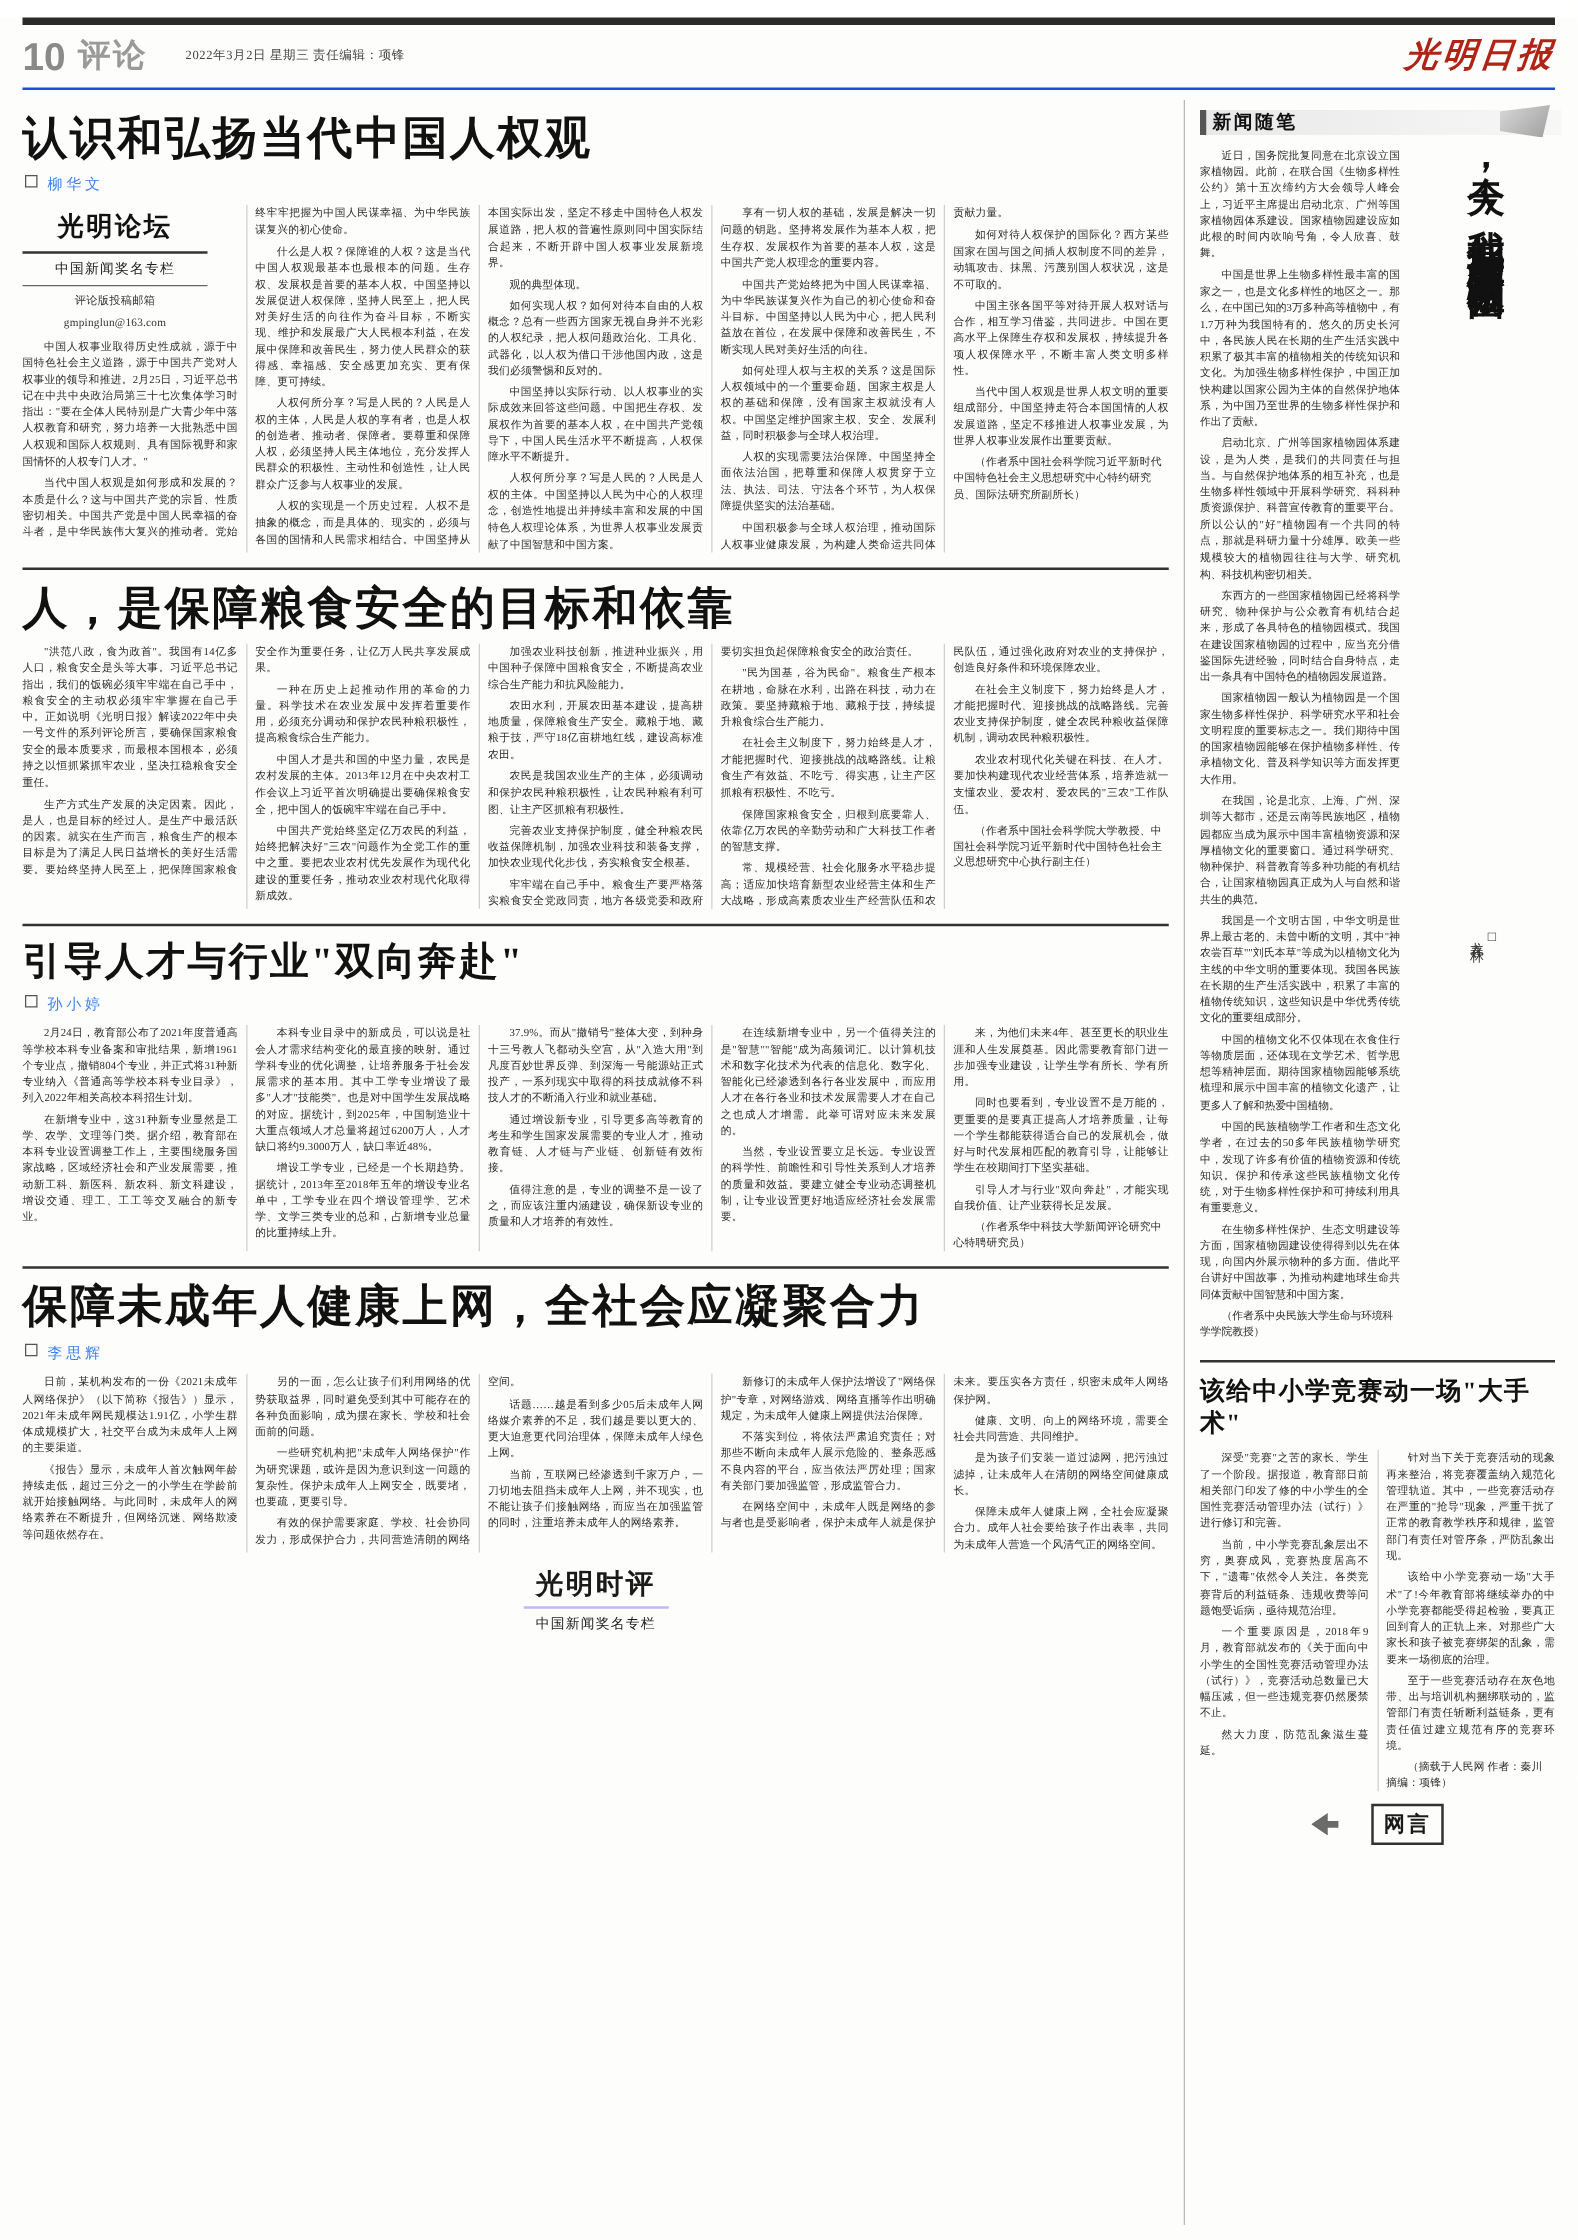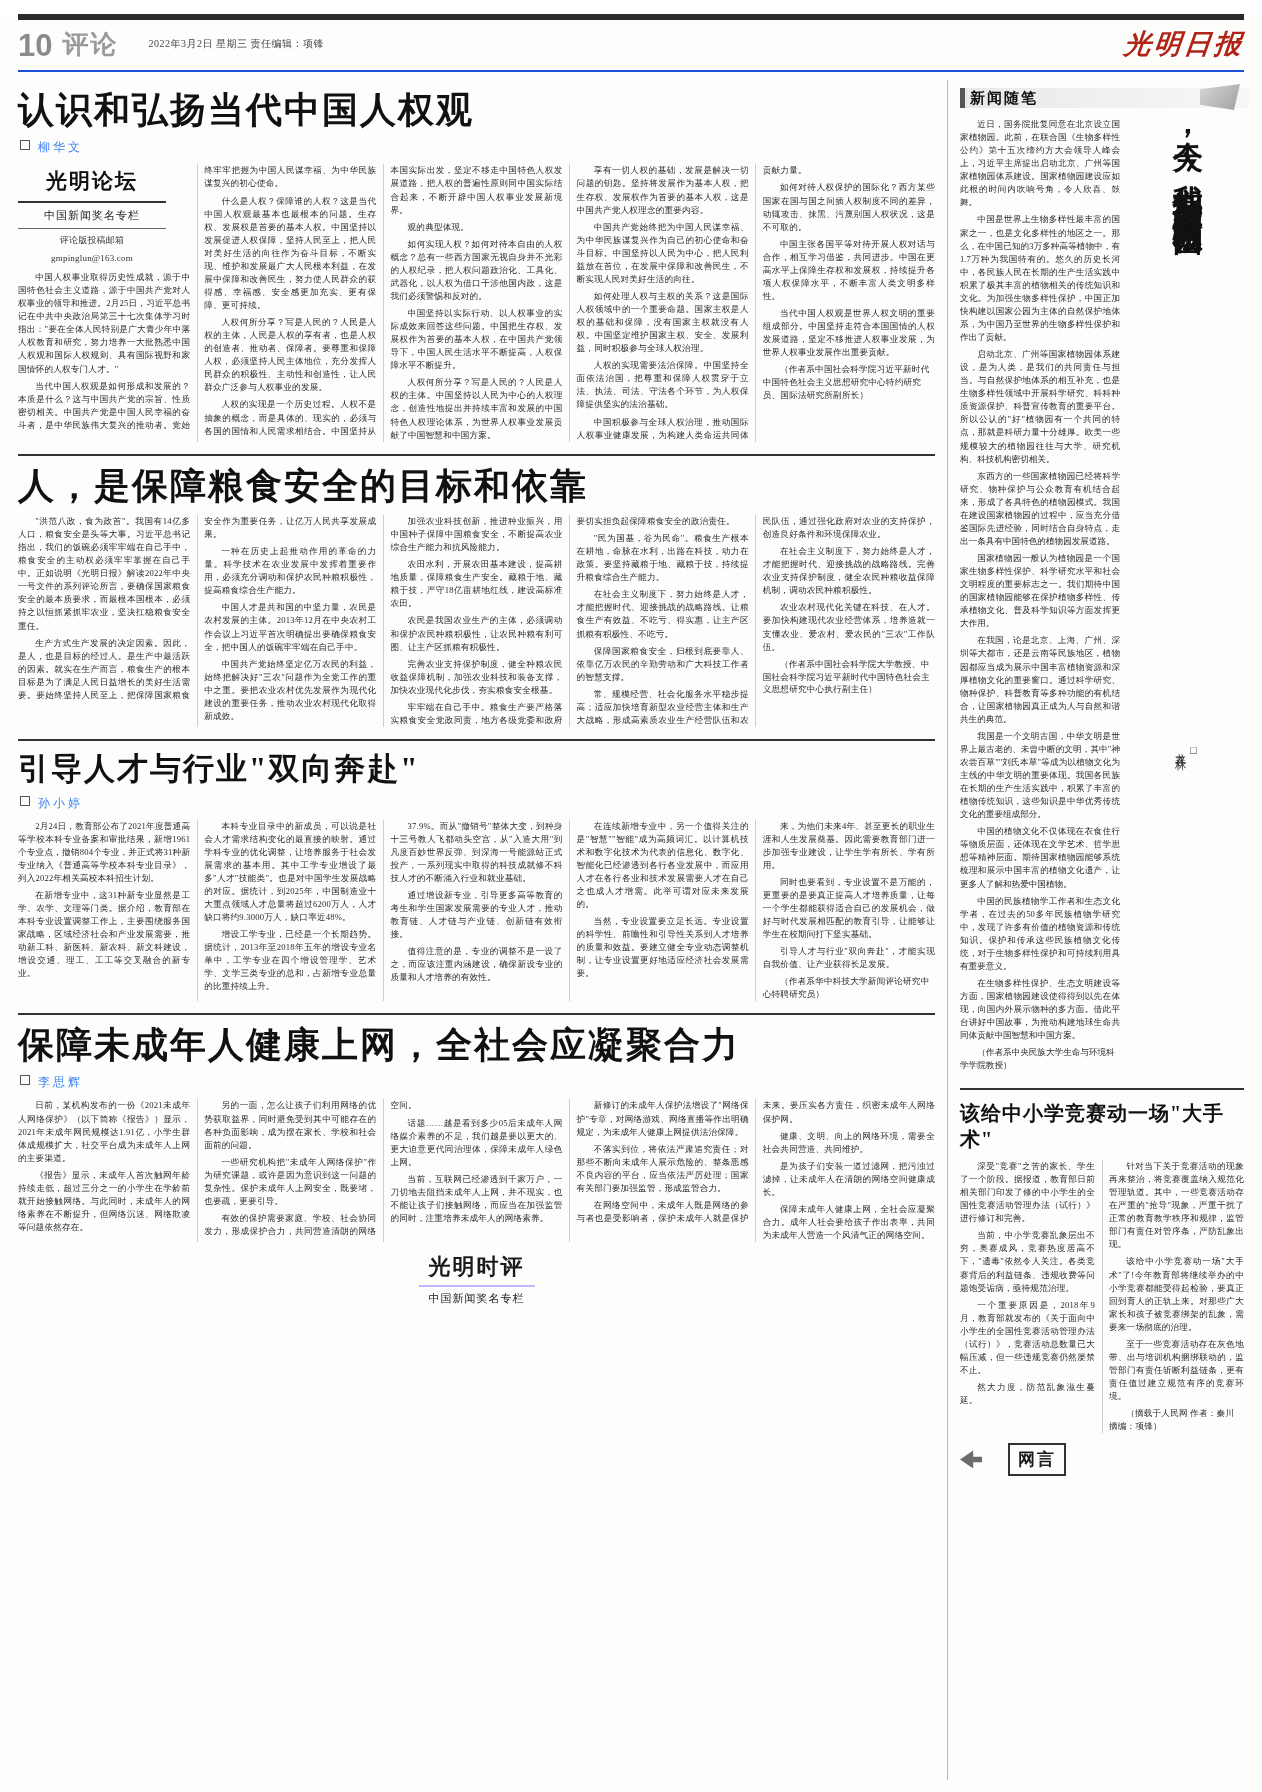--- a/index.html
+++ b/index.html
@@ -257,21 +257,21 @@
   }
   .shiping-sub {
     font-size: 11px;
     letter-spacing: 1px;
     margin-top: 4px;
   }
 
   
   .wangyan {
     display: flex;
-    justify-content: flex-start;
+    justify-content: center;
     align-items: center;
     margin-top: 10px;
     gap: 20px;
   }
   .wangyan-arrow {
     width: 22px; height: 18px;
     background: #6b6b6b;
     clip-path: polygon(0 50%,60% 0,60% 35%,100% 35%,100% 65%,60% 65%,60% 100%);
     margin-right: 6px;
   }

